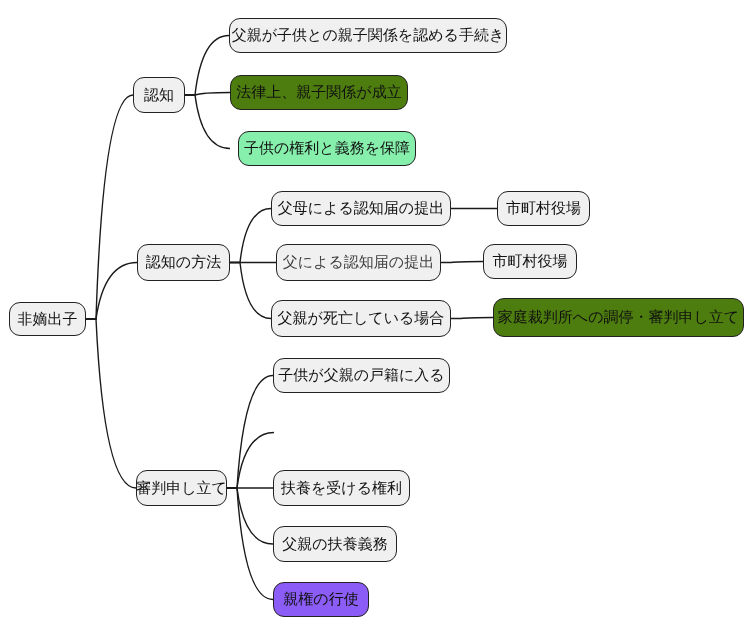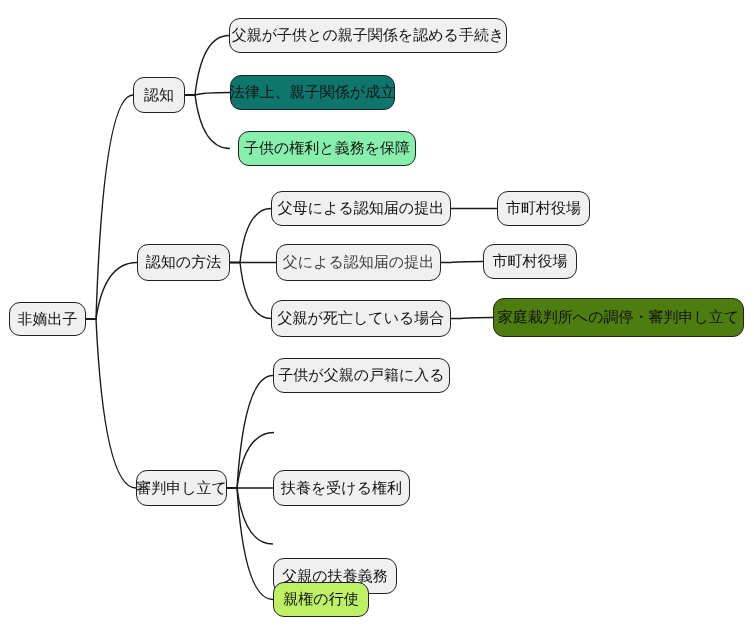--- a/index.html
+++ b/index.html
@@ -42,27 +42,27 @@
       <path d="M 227 488 L 237 488 Q 244.2 375.5 273 375.5" stroke="#1a1a1a"></path>
       <path d="M 227 488 L 237 488 Q 244.4 432.5 274 432.5" stroke="#1a1a1a"></path>
       <path d="M 227 488 L 237 488 Q 244.2 488 273 488" stroke="#1a1a1a"></path>
       <path d="M 227 488 L 237 488 Q 244.2 544 273 544" stroke="#1a1a1a"></path>
       <path d="M 227 488 L 237 488 Q 244.2 599.5 273 599.5" stroke="#1a1a1a"></path>
     </svg>
 
 <div class="node" style="left: 9px; top: 302px; width: 77px; height: 34px; background: rgb(240, 240, 240); border-color: rgb(34, 34, 34); color: rgb(17, 17, 17);">非嫡出子</div>
     <div class="node" style="left: 133px; top: 77px; width: 52px; height: 36px; background: rgb(240, 240, 240); border-color: rgb(34, 34, 34); color: rgb(17, 17, 17);">認知</div>
     <div class="node" style="left: 229px; top: 18px; width: 278px; height: 35px; background: rgb(240, 240, 240); border-color: rgb(34, 34, 34); color: rgb(17, 17, 17);">父親が子供との親子関係を認める手続き</div>
-    <div class="node" style="left: 230px; top: 75px; width: 165px; height: 35px; background: #0f766e; border-color: rgb(34, 34, 34); color: rgb(17, 17, 17);">法律上、親子関係が成立</div>
+    <div class="node" style="left: 230px; top: 75px; width: 178px; height: 35px; background: #4d7c0f; border-color: rgb(34, 34, 34); color: rgb(17, 17, 17);">法律上、親子関係が成立</div>
     <div class="node" style="left: 238px; top: 131px; width: 178px; height: 35px; background: #86efac; border-color: rgb(34, 34, 34); color: rgb(17, 17, 17);">子供の権利と義務を保障</div>
     <div class="node" style="left: 137px; top: 244px; width: 93px; height: 37px; background: rgb(240, 240, 240); border-color: rgb(34, 34, 34); color: rgb(17, 17, 17);">認知の方法</div>
     <div class="node" style="left: 271px; top: 191px; width: 180px; height: 35px; background: rgb(240, 240, 240); border-color: rgb(34, 34, 34); color: rgb(17, 17, 17);">父母による認知届の提出</div>
     <div class="node" style="left: 497px; top: 191px; width: 93px; height: 35px; background: rgb(240, 240, 240); border-color: rgb(34, 34, 34); color: rgb(17, 17, 17);">市町村役場</div>
     <div class="node" style="left: 276px; top: 244px; width: 165px; height: 37px; background: rgb(240, 240, 240); border-color: rgb(34, 34, 34); color: #404040;">父による認知届の提出</div>
     <div class="node" style="left: 483px; top: 244px; width: 94px; height: 35px; background: rgb(240, 240, 240); border-color: rgb(34, 34, 34); color: rgb(17, 17, 17);">市町村役場</div>
     <div class="node" style="left: 271px; top: 300px; width: 180px; height: 37px; background: rgb(240, 240, 240); border-color: rgb(34, 34, 34); color: rgb(17, 17, 17);">父親が死亡している場合</div>
     <div class="node" style="left: 493px; top: 298px; width: 251px; height: 39px; background: #4d7c0f; border-color: rgb(34, 34, 34); color: rgb(17, 17, 17);">家庭裁判所への調停・審判申し立て</div>
     <div class="node" style="left: 136px; top: 470px; width: 91px; height: 36px; background: rgb(240, 240, 240); border-color: rgb(34, 34, 34); color: rgb(17, 17, 17);">審判申し立て</div>
     <div class="node" style="left: 273px; top: 358px; width: 177px; height: 35px; background: rgb(240, 240, 240); border-color: rgb(34, 34, 34); color: rgb(17, 17, 17);">子供が父親の戸籍に入る</div>
     <div class="node" style="left: 273px; top: 470px; width: 137px; height: 36px; background: rgb(240, 240, 240); border-color: rgb(34, 34, 34); color: rgb(17, 17, 17);">扶養を受ける権利</div>
-    <div class="node" style="left: 273px; top: 526px; width: 124px; height: 36px; background: rgb(240, 240, 240); border-color: rgb(34, 34, 34); color: rgb(17, 17, 17); margin-top: 32px;">父親の扶養義務</div>
-    <div class="node" style="left: 273px; top: 582px; width: 96px; height: 35px; background: #bef264; border-color: rgb(34, 34, 34); color: rgb(17, 17, 17);">親権の行使</div>
+    <div class="node" style="left: 273px; top: 526px; width: 124px; height: 36px; background: rgb(240, 240, 240); border-color: rgb(34, 34, 34); color: rgb(17, 17, 17);">父親の扶養義務</div>
+    <div class="node" style="left: 273px; top: 582px; width: 96px; height: 35px; background: #8b5cf6; border-color: rgb(34, 34, 34); color: rgb(17, 17, 17);">親権の行使</div>
   </div>
 
 </body></html>

